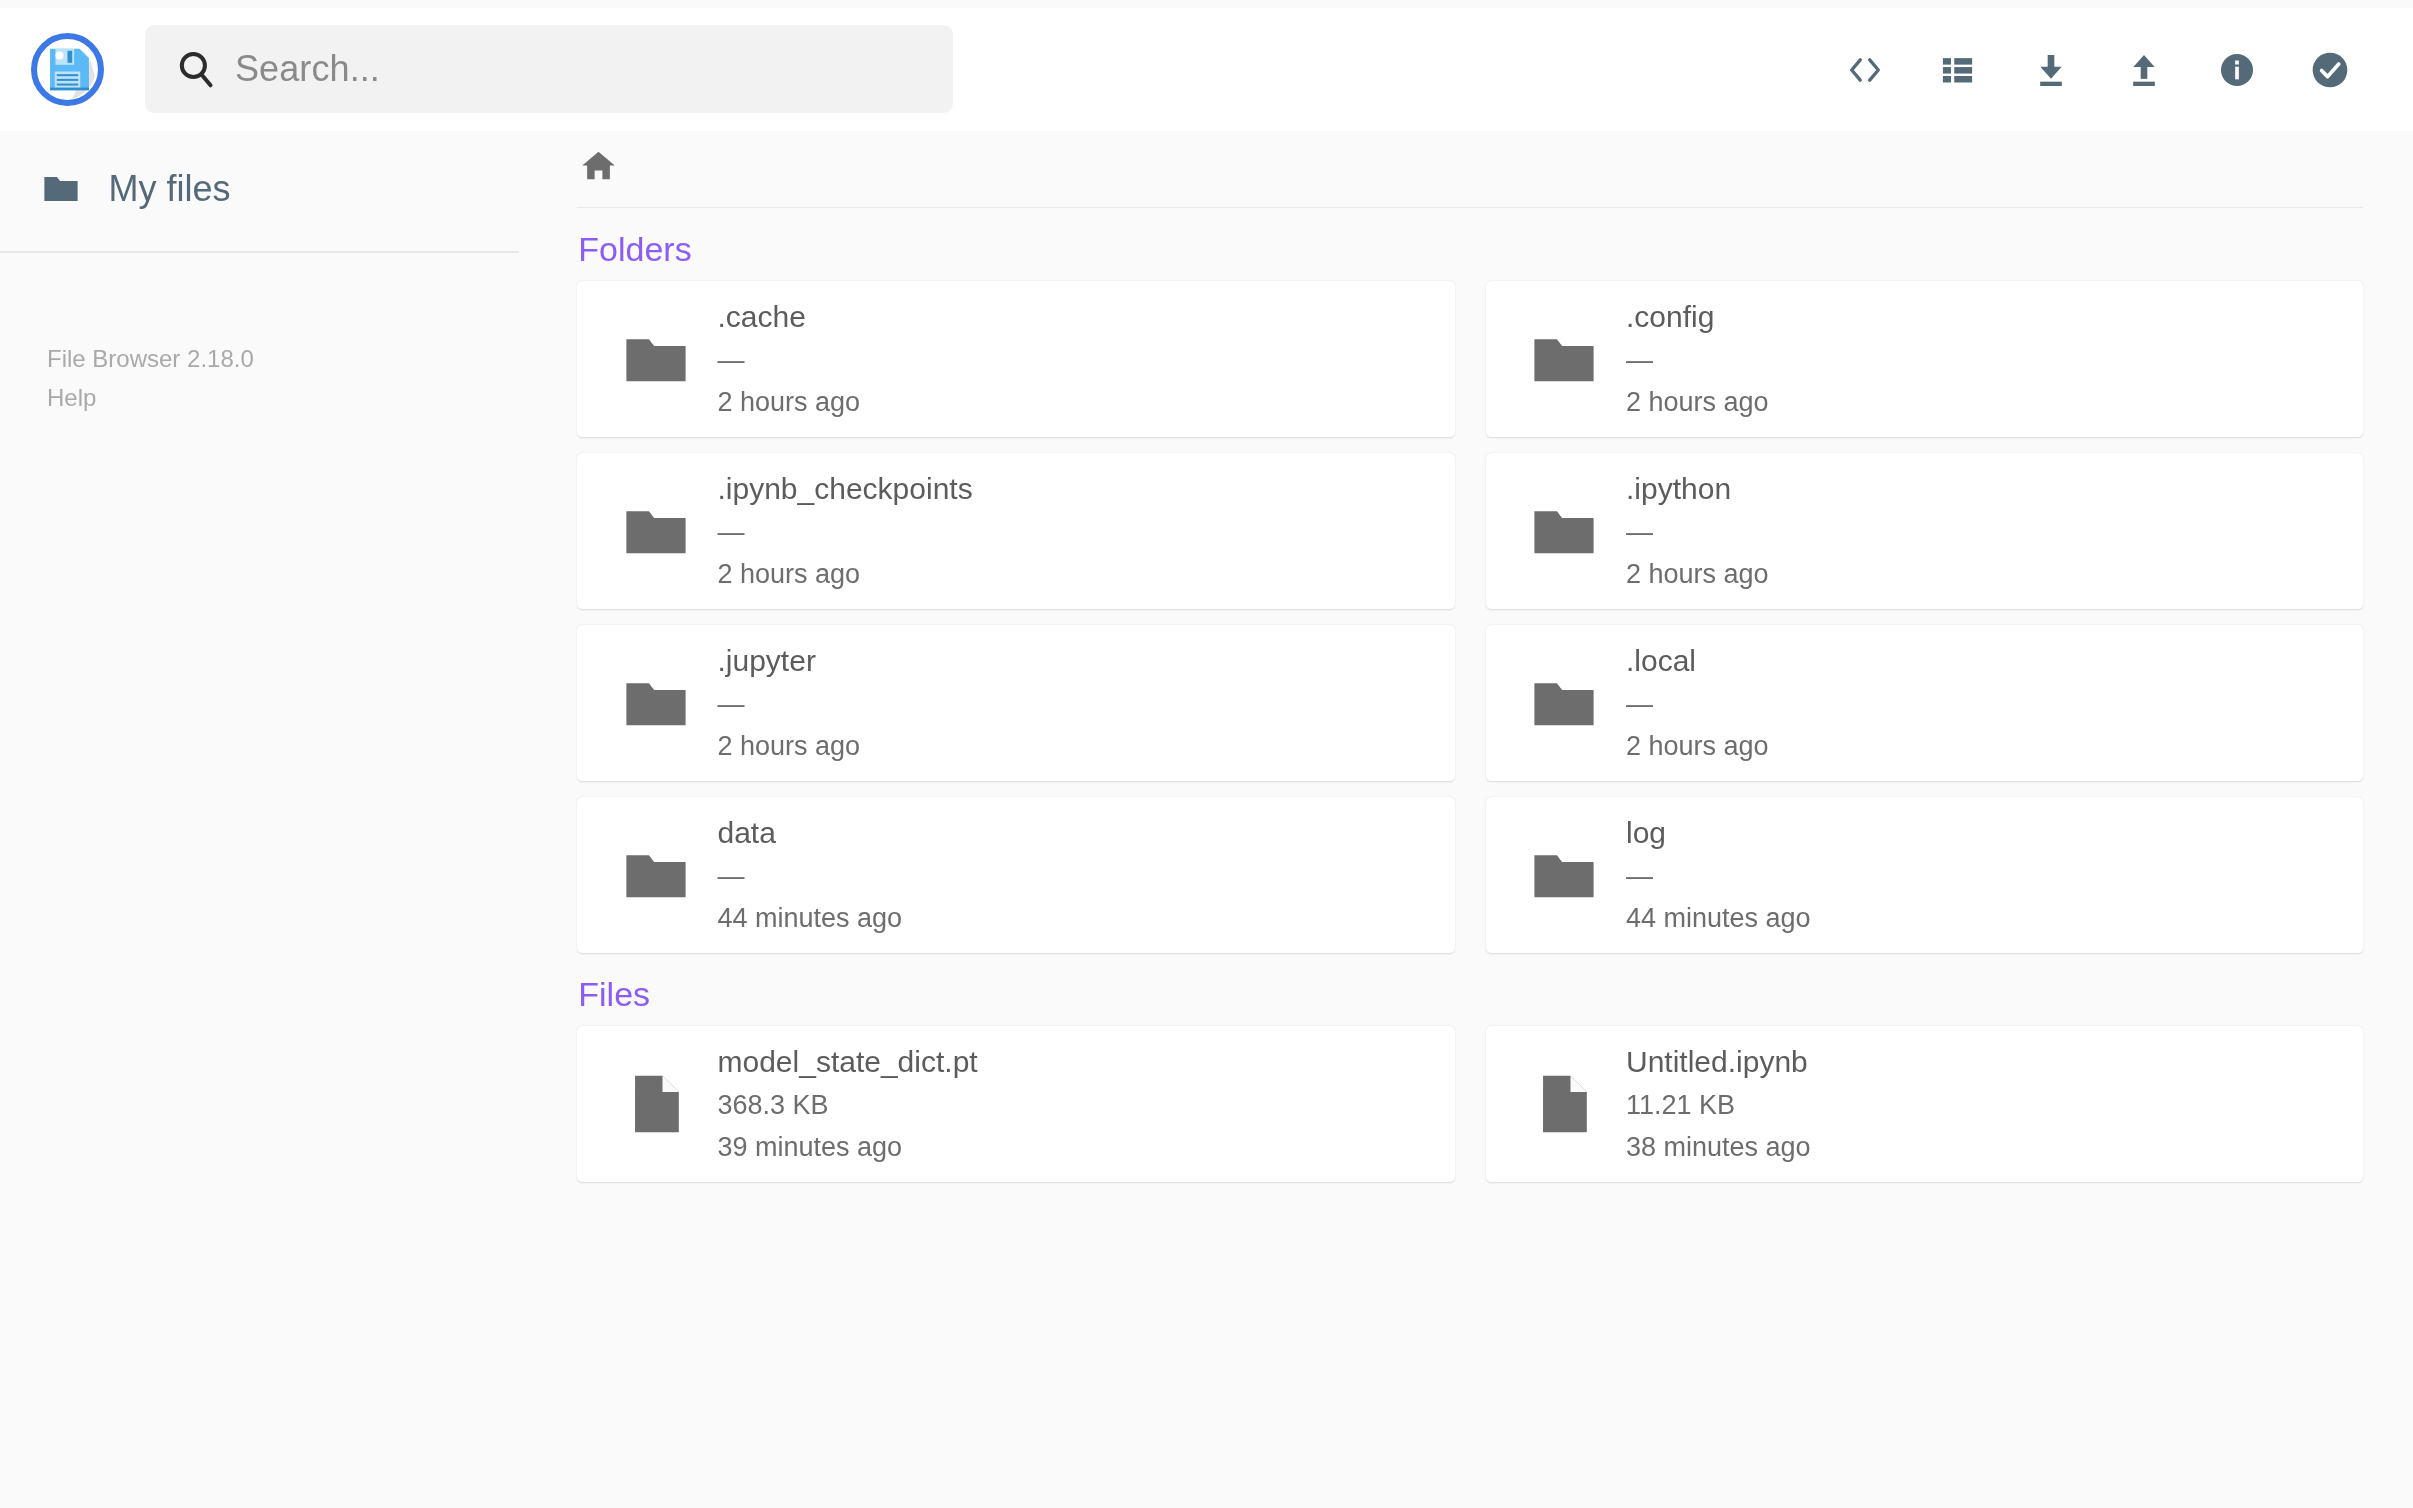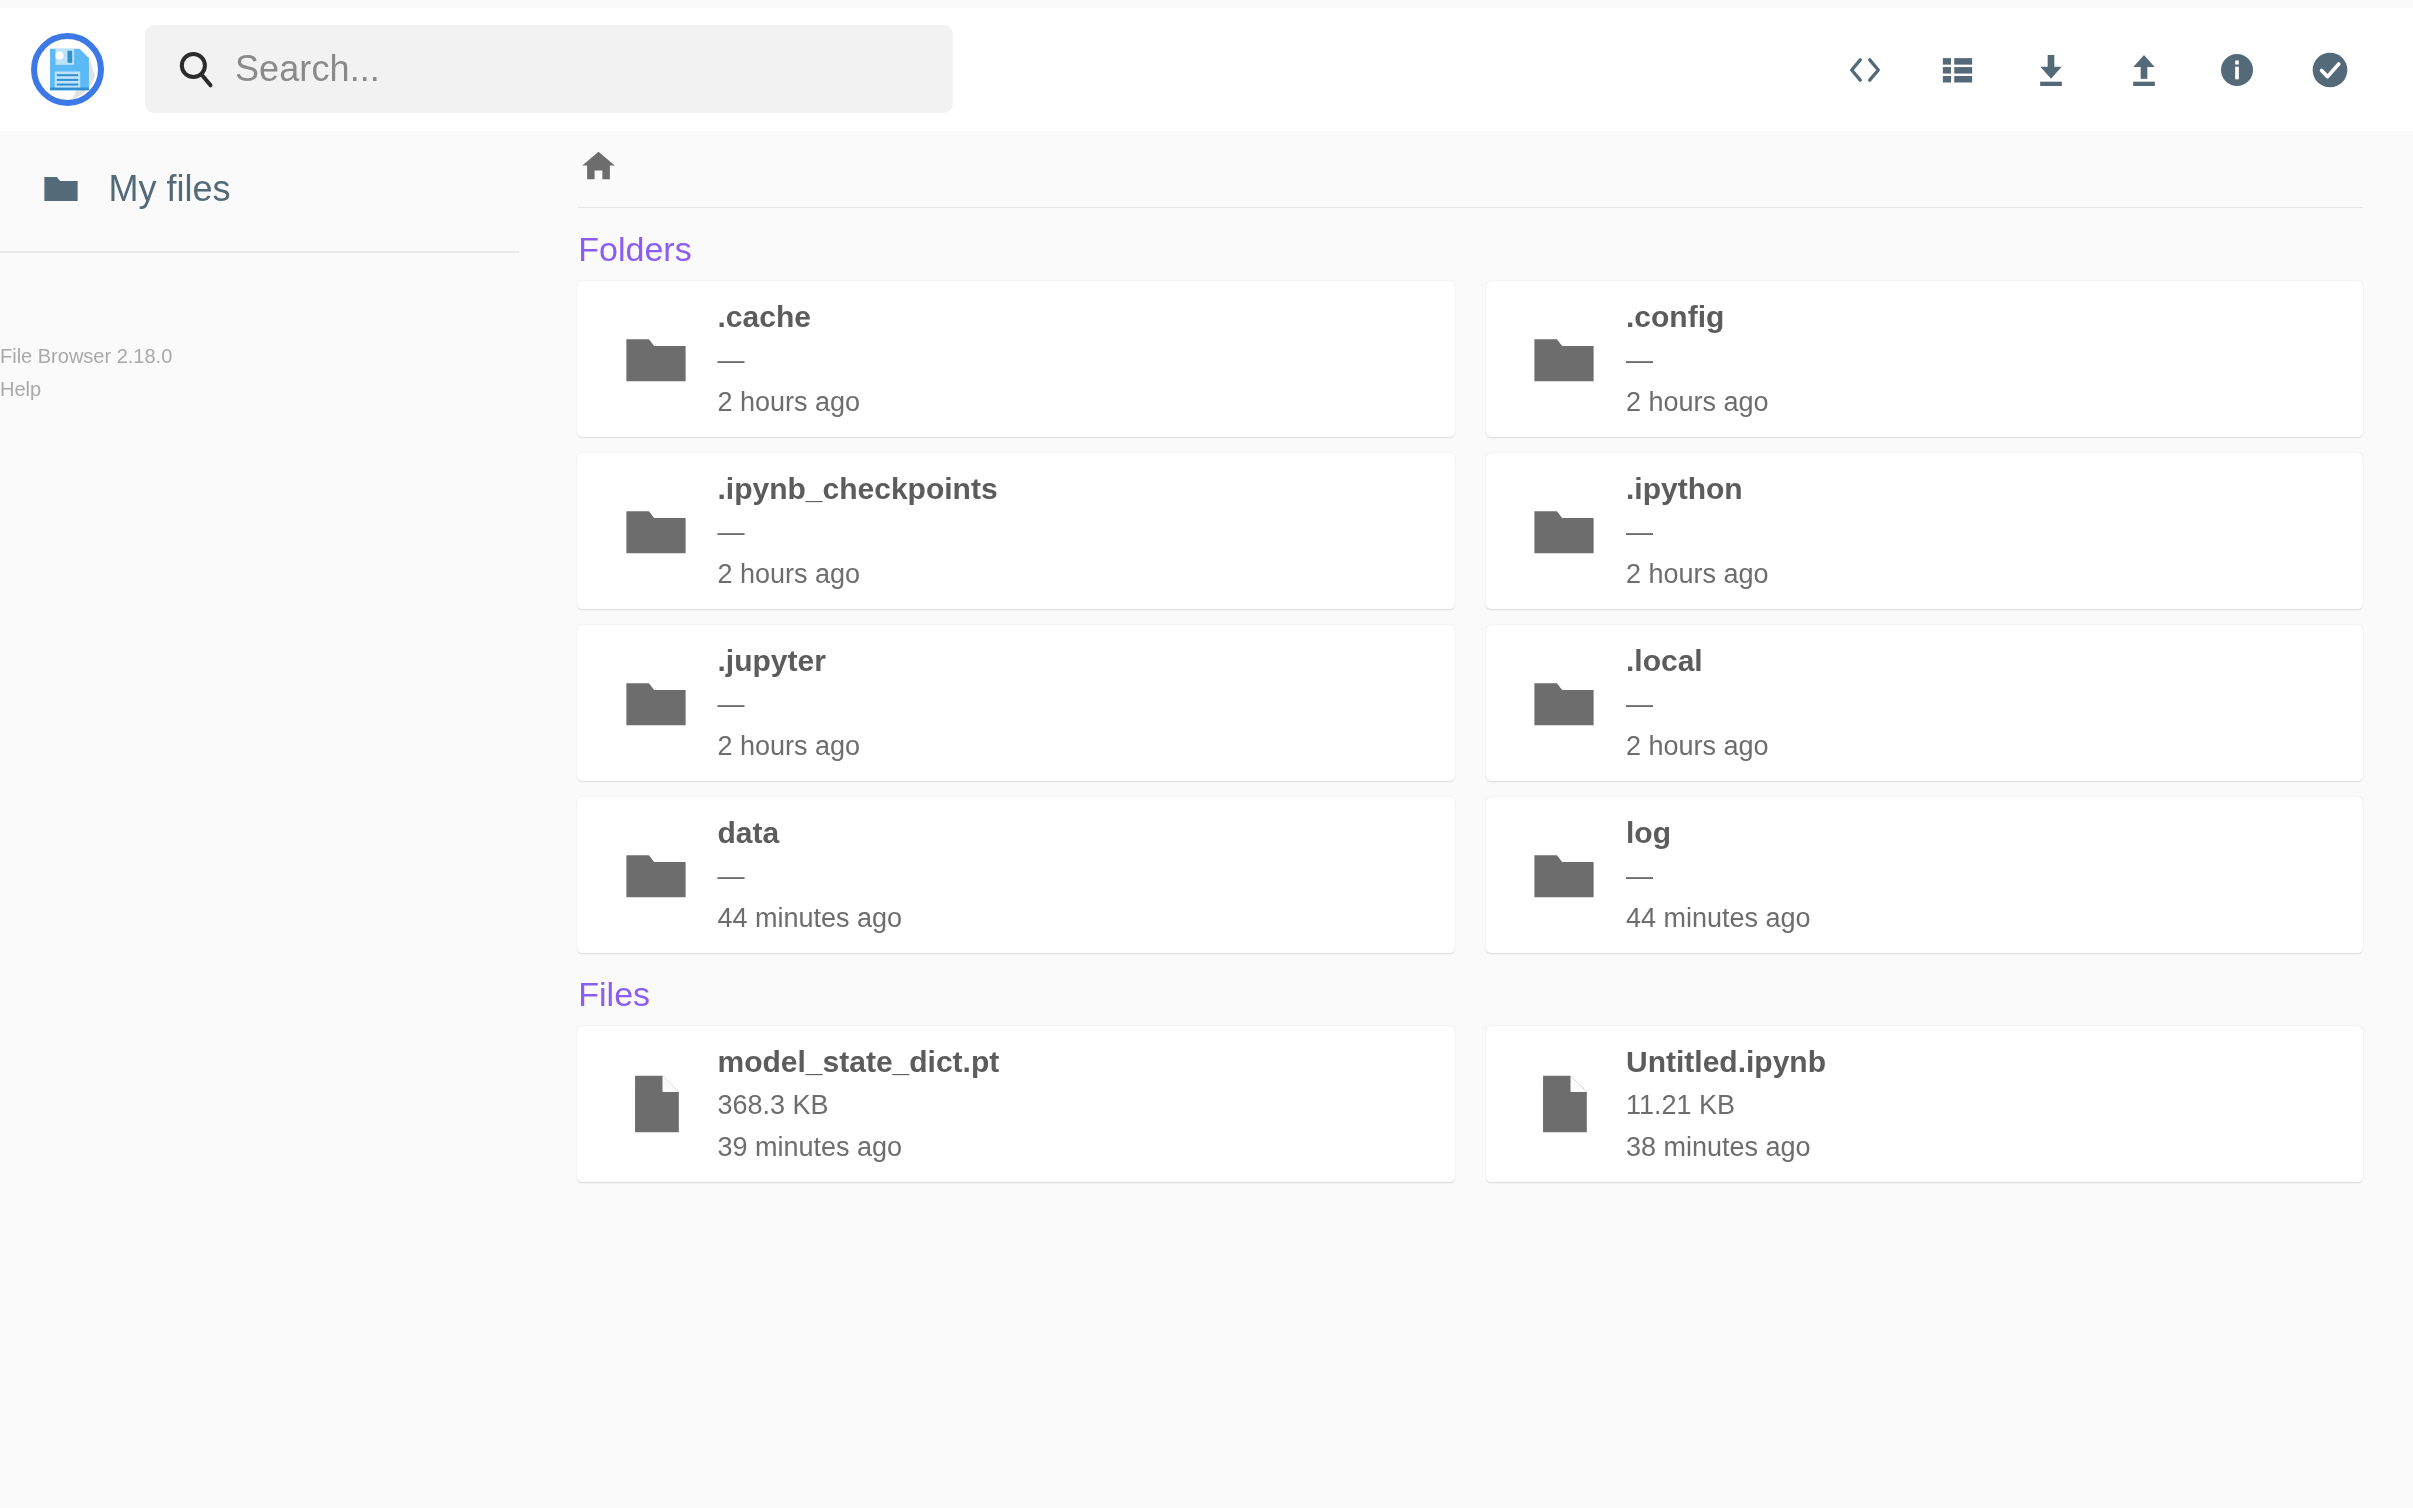--- a/index.html
+++ b/index.html
@@ -121,21 +121,22 @@
   .nav-label {
     margin-left: 25.6px;
     font-size: 36px;
     color: #546a79;
     line-height: 1;
     white-space: nowrap;
   }
 
   #sidebar-footer {
     margin-top: 88px;
-    font-size: 20px;
+    padding-left: 47px;
+    font-size: 24px;
     color: #a9a9a9;
     line-height: 1.62;
   }
   #sidebar-help { cursor: pointer; display: inline-block; }
 
   
   #main {
     position: absolute;
     left: 519px;
     top: 123px;
@@ -198,21 +199,21 @@
   }
   .item-icon svg { display: block; }
   .item-text {
     margin-left: 21.5px;
     display: flex;
     flex-direction: column;
     justify-content: center;
   }
   .item-name {
     font-size: 30px;
-    font-weight: bold;
+    font-weight: normal;
     color: #5c5c5c;
     line-height: 1;
     white-space: nowrap;
   }
   .item-size {
     font-size: 27px;
     color: #6d6d6d;
     line-height: 1;
     margin-top: 15px;
     white-space: nowrap;

